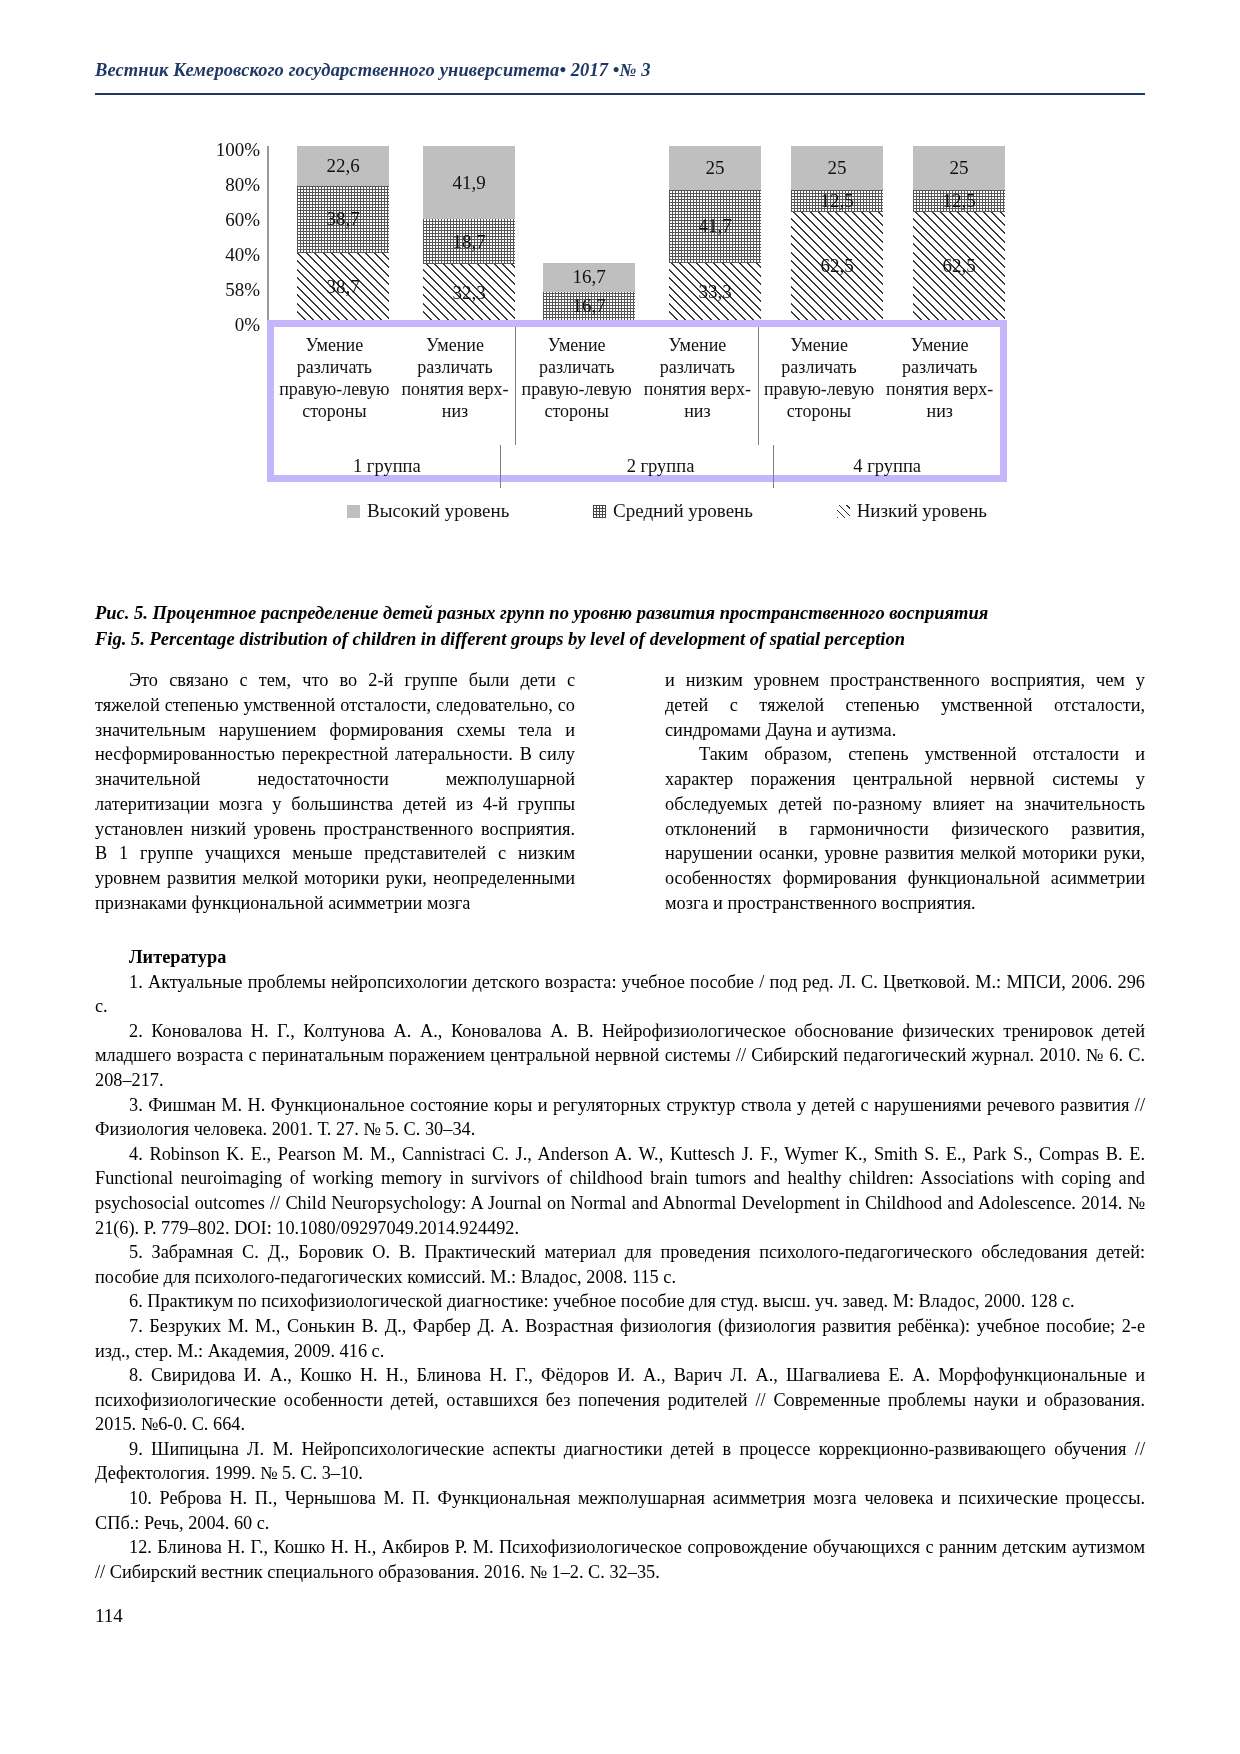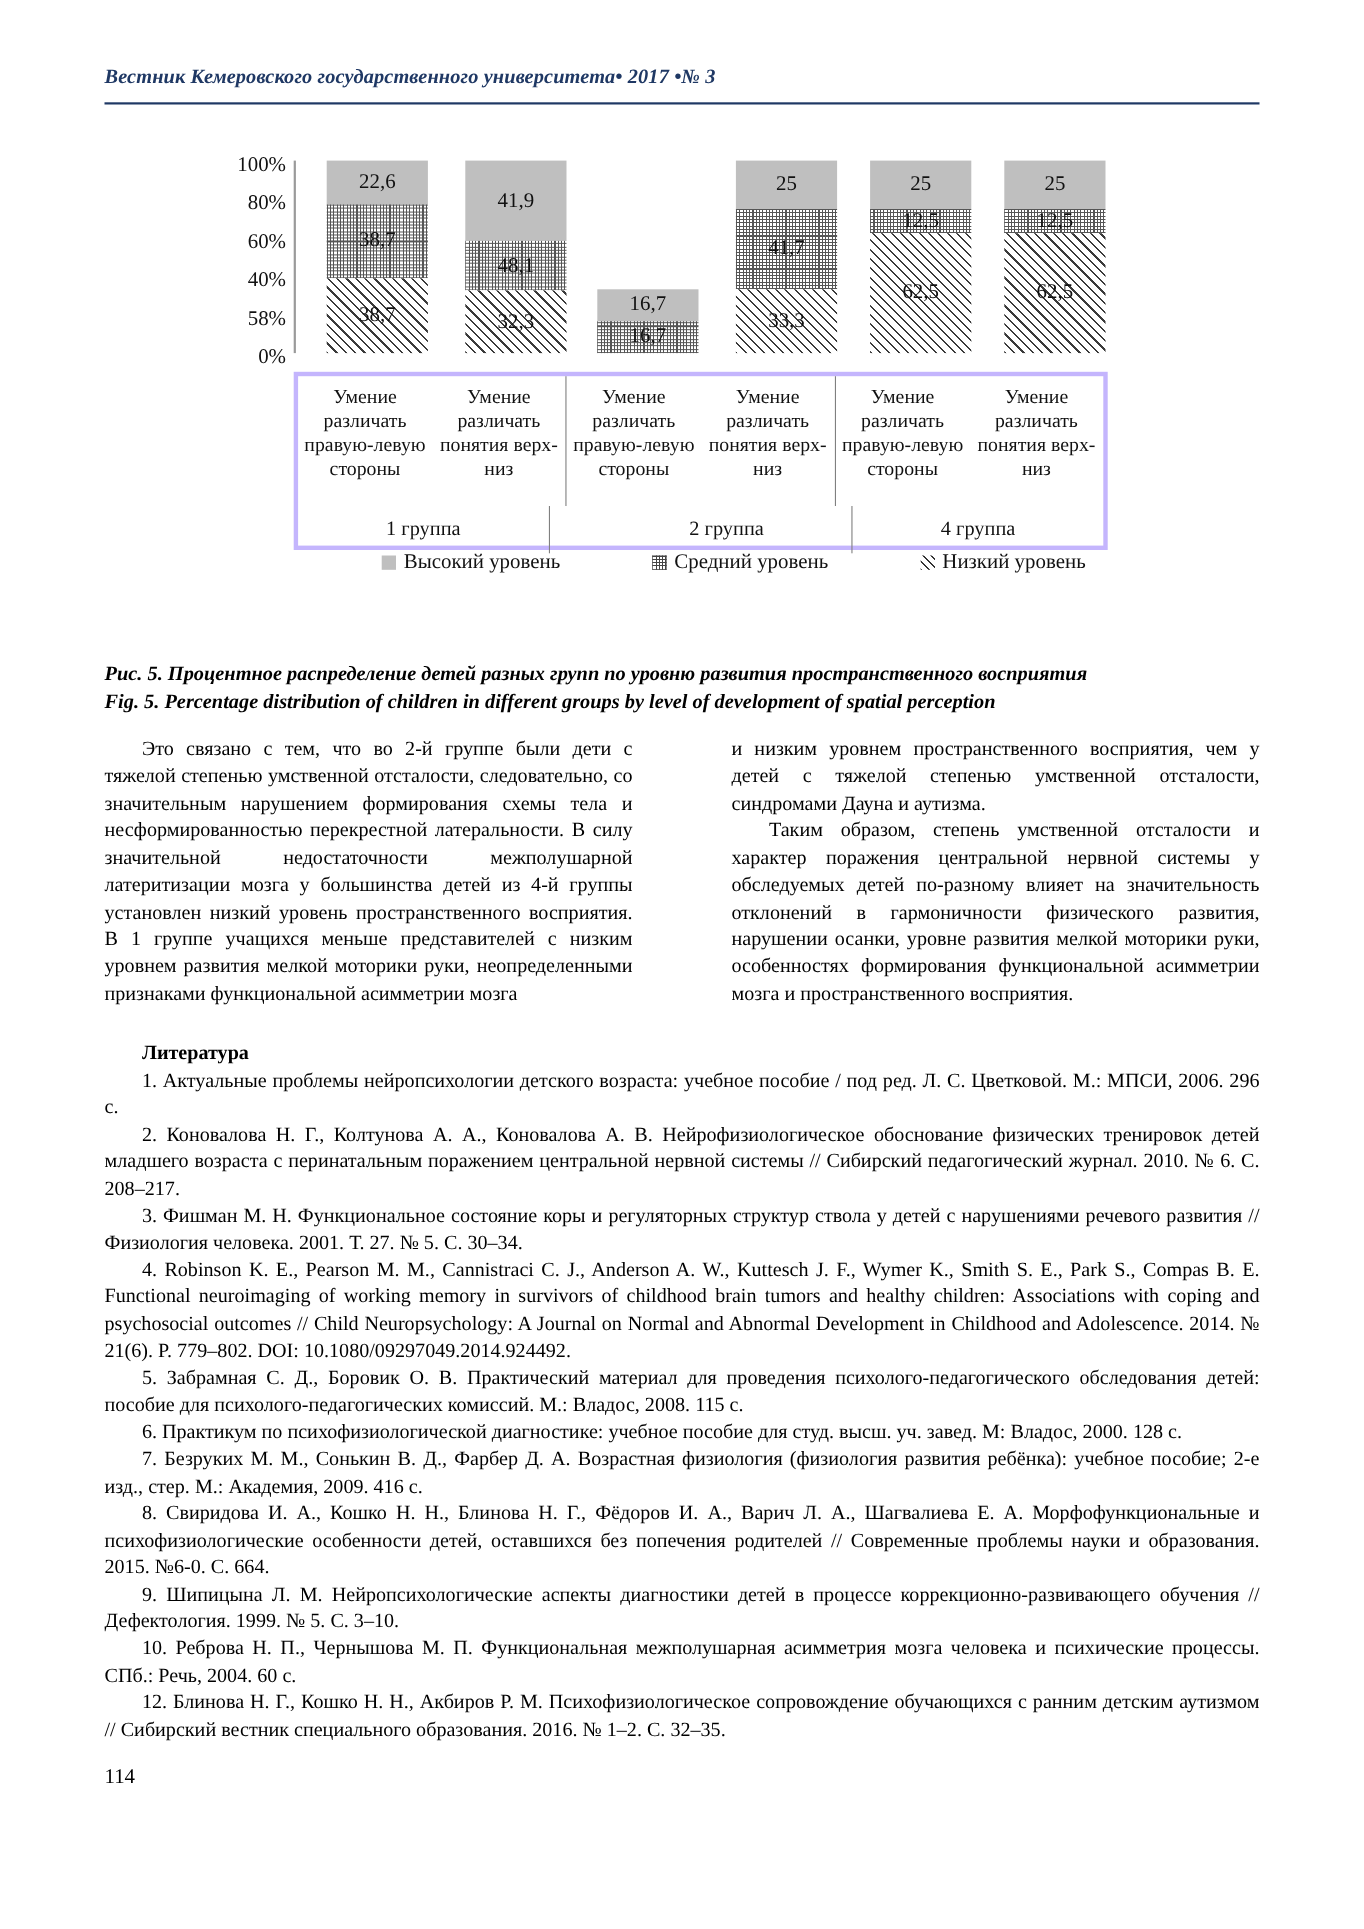--- a/index.html
+++ b/index.html
@@ -101,23 +101,23 @@
   }
   
   .seg.low{
     background-color:#ffffff;
     background-image:repeating-linear-gradient(45deg, #3a3a3a 0px,#3a3a3a 1.4px, #ffffff 1.4px, #ffffff 6px);
   }
 
   
   .cat-table{
     position:absolute;
-    left:172px;top:208px;
+    left:172px;top:190px;
     width:740px;height:162px;
-    border:4px solid #c4b5fd;
+    border:7px solid #c4b5fd;
     box-sizing:border-box;
   }
   .cat-row{
     position:absolute;
     left:0;top:0;
     width:100%;height:118px;
     display:flex;
   }
   .cat-cell{
     flex:1 1 0;
@@ -280,21 +280,21 @@
           <div class="seg low" style="height:67.73px;">
               <span>38,7</span>
             </div>
         </div>
 
         <div class="bar" style="left:150px;">
           <div class="seg high" style="height:73.33px;">
               <span>41,9</span>
             </div>
           <div class="seg mid" style="height:45.15px;">
-              <span>48,1</span>
+              <span>18,7</span>
             </div>
           <div class="seg low" style="height:56.52px;">
               <span>32,3</span>
             </div>
         </div>
 
         <div class="bar" style="left:270px;">
           <div class="seg high" style="height:29.22px;">
               <span>16,7</span>
             </div>

